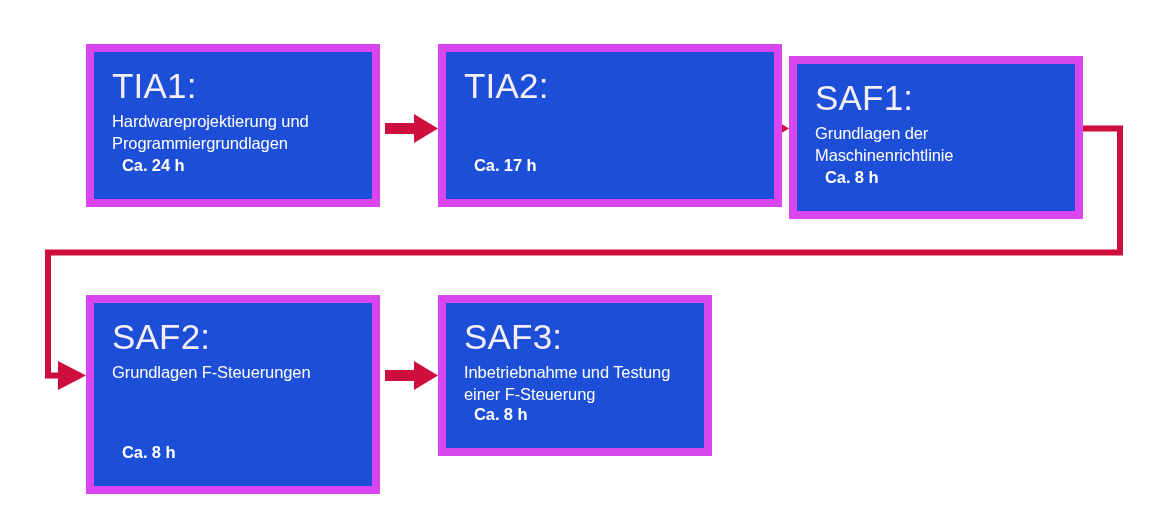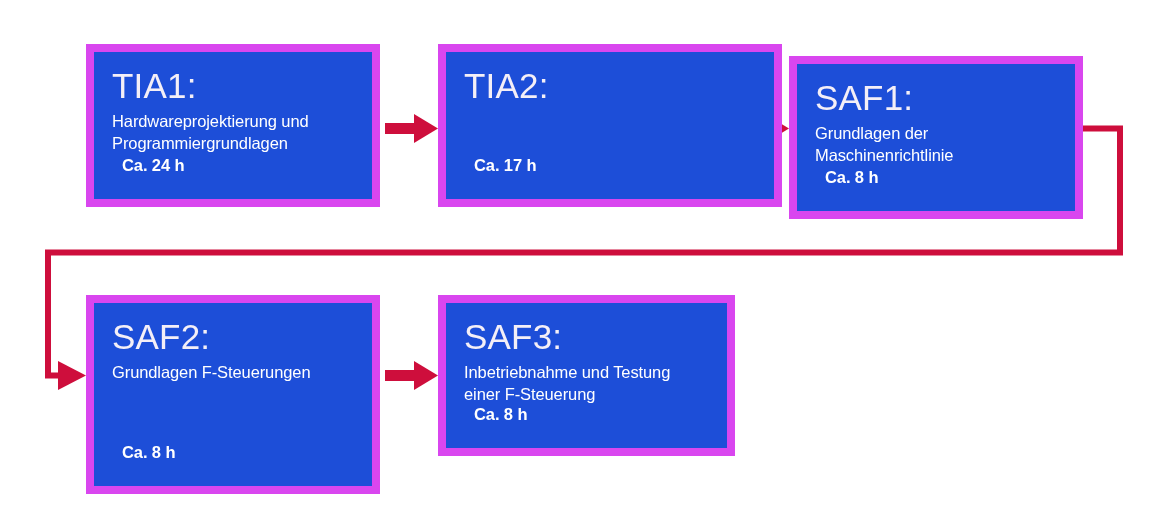--- a/index.html
+++ b/index.html
@@ -64,21 +64,21 @@
     font-weight: 700;
     letter-spacing: -0.1px;
     margin: 10px;
   }
 
   
   #node-tia1 { left: 86px;  top: 44px;  width: 294px; height: 163px; }
   #node-tia2 { left: 438px; top: 44px;  width: 344px; height: 163px; }
   #node-saf1 { left: 789px; top: 56px;  width: 294px; height: 163px; }
   #node-saf2 { left: 86px;  top: 295px; width: 294px; height: 199px; }
-  #node-saf3 { left: 438px; top: 295px; width: 297px; height: 161px; }
+  #node-saf3 { left: 438px; top: 295px; width: 274px; height: 161px; }
 </style>
 </head>
 <body>
 
 <div id="canvas">
 
   <svg id="connectors" viewBox="0 0 1175 508" width="1175" height="508" aria-hidden="true">
 
     <g>
       <line x1="385" y1="128.5" x2="418" y2="128.5" stroke="#CE0E3C" stroke-width="11"></line>

